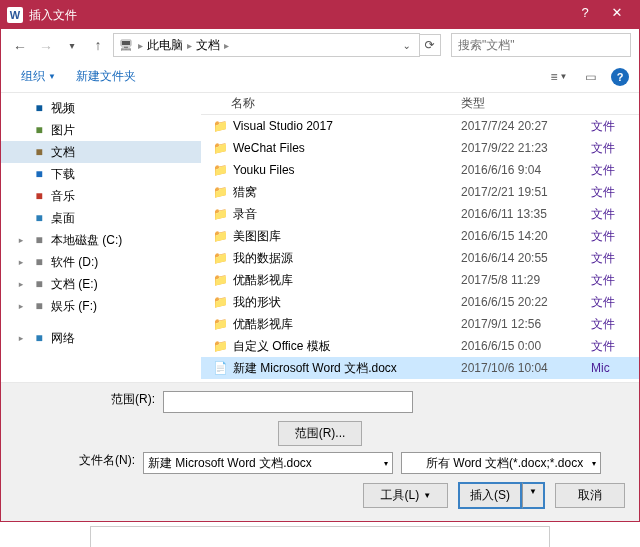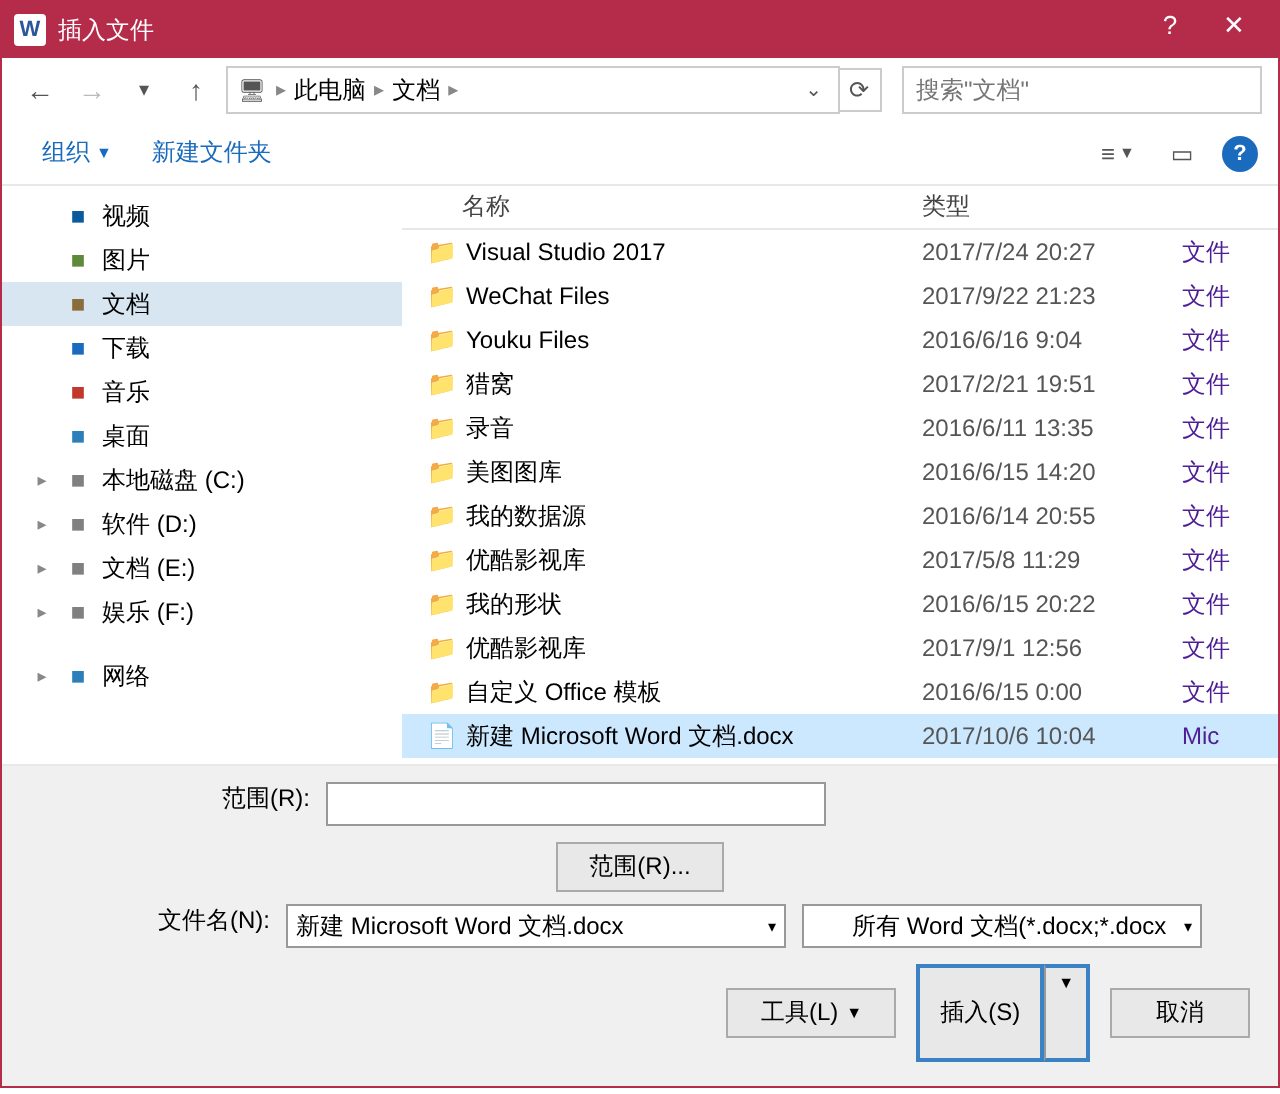--- a/index.html
+++ b/index.html
@@ -48,21 +48,21 @@
     .fc-type { flex: 1; color: #4c1d95; }
     .bottom { padding: 8px 14px 12px 14px; background: #f0f0f0; }
     .formrow { display: flex; margin-bottom: 8px; gap: 8px; }
     .flabel { width: 140px; text-align: right; font-size: 12px; }
     .tinput { border: 1px solid #999; height: 22px; padding: 0 4px; font-size: 12px; }
     .btn { border: 1px solid #aaa; background: #e8e8e8; padding: 3px 16px; font-size: 12px; cursor: pointer; display: inline-flex; align-items: center; gap: 4px; }
     .btn .dd { font-size: 8px; }
     .btnrow { display: flex; align-items: center; margin-top: 6px; gap: 10px; }
     .btnrow .gap { flex: 1; }
     .splitbtn { display: flex; }
-    .splitbtn .main { border: 2px solid #3b82c4; background: #e8e8e8; padding: 14px 10px; font-size: 12px; cursor: pointer;}
+    .splitbtn .main { border: 2px solid #3b82c4; background: #e8e8e8; padding: 3px 10px; font-size: 12px; cursor: pointer;}
     .splitbtn .drop { border: 2px solid #3b82c4; border-left: 1px solid #999; background: #e8e8e8; padding: 3px 6px; font-size: 8px; cursor: pointer;}
     .dropdown { border: 1px solid #999; background: #fff; height: 22px; padding: 0 4px; display: flex; align-items: center; font-size: 12px; }
     .dropdown .dd { margin-left: auto; font-size: 8px; padding-left: 6px; }
     .domainbox { border: 1px solid #ccc; height: 28px; width: 460px; margin: 4px auto; }
     .rangemid { display: flex; justify-content: center; margin-top: 6px; margin-bottom: 6px; }
   </style>
 </head>
 <body>
 
 <div class="dialog">

